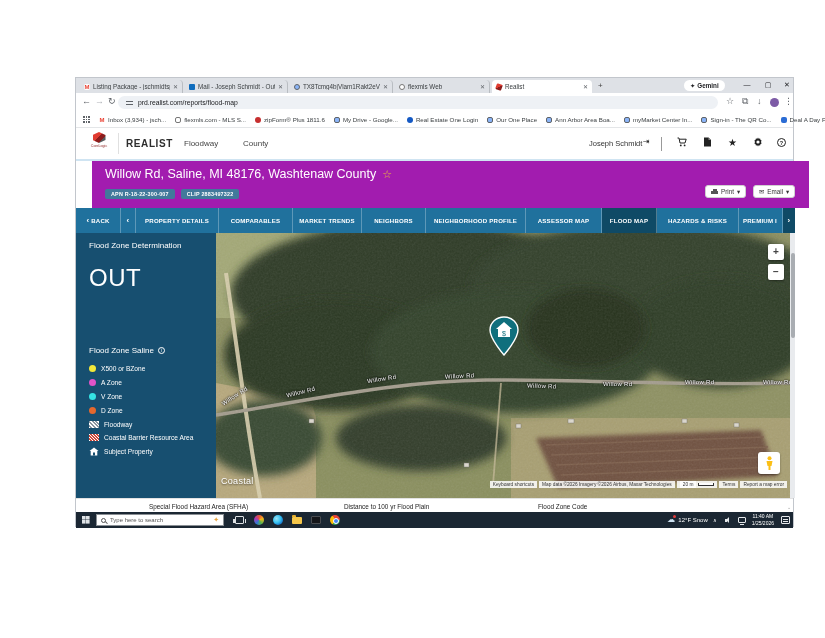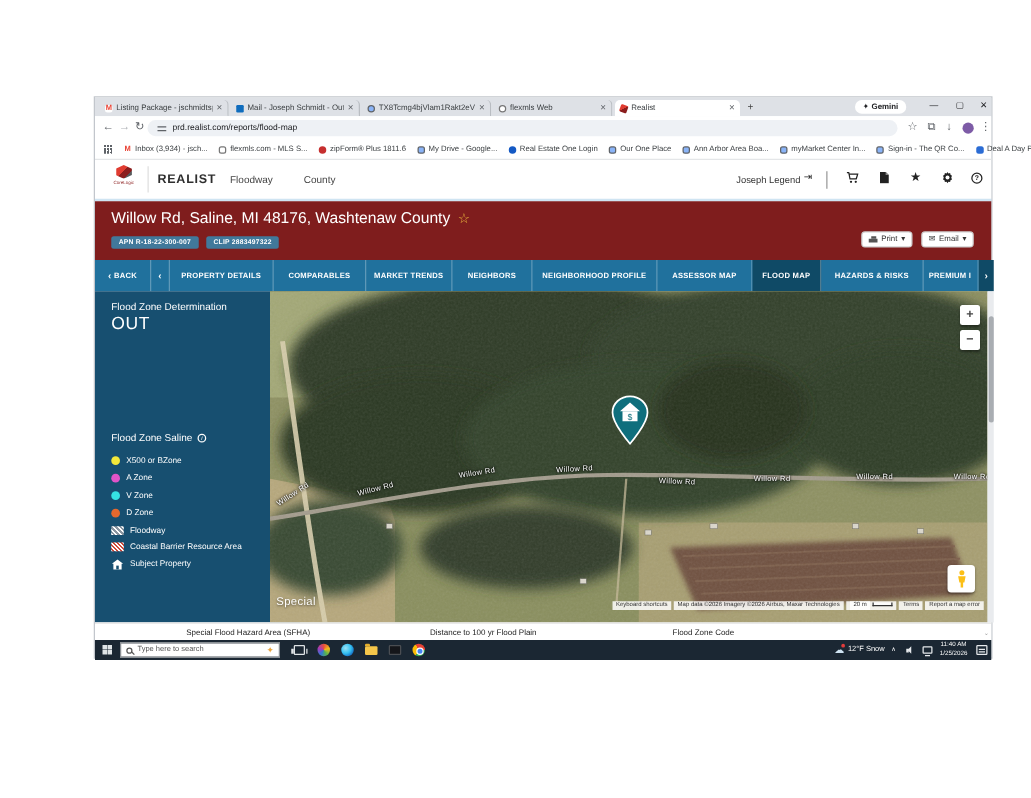--- a/index.html
+++ b/index.html
@@ -50,40 +50,40 @@
   .cl-txt{font-size:3.6px;color:#8b1d1d;margin-top:1px;}
   .vdiv{top:5px;width:1px;height:21px;background:#e0e0e0;}
   .brand{font-size:10px;font-weight:bold;color:#2e2e2e;letter-spacing:.6px;top:10px;}
   .hnav{font-size:8px;color:#444;top:11px;}
   .username{font-size:7.5px;color:#333;top:11px;}
   .hicon{top:9px;font-size:9px;color:#222;}
   .helpcirc{top:10px;width:9px;height:9px;border:1px solid #222;border-radius:50%;font-size:5.5px;font-weight:bold;color:#222;text-align:center;line-height:8px;}
   .headerline{left:0;top:81px;width:100%;height:2px;background:#cfe4f2;}
 
   
-  .bluehead{left:0;top:83px;width:100%;height:47px;background:#7f1d1d;}
+  .bluehead{left:16px;top:83px;width:100%;height:47px;background:#a21caf;}
   .ptitle{left:13px;top:6px;font-size:12.5px;color:#fff;}
   .ptitle .starg{color:#e9b63d;font-size:11px;margin-left:6px;}
   .badges{left:13px;top:28px;display:flex;gap:6px;}
   .badge{background:#41799b;color:#fff;font-size:5.4px;font-weight:bold;padding:2px 6px;border-radius:2px;letter-spacing:.2px;}
   .hbtn{top:24px;height:13px;background:#fff;border:1px solid #d0d0d0;border-radius:3px;display:flex;align-items:center;gap:3px;padding:0 5px;font-size:6.3px;color:#333;}
   .printic{width:7px;height:6px;position:relative;}
   .printic:before{content:"";position:absolute;left:1.5px;top:0;width:4px;height:2px;background:#555;}
   .printic:after{content:"";position:absolute;left:0;top:2px;width:7px;height:3px;background:#555;}
 
   
   .reportnav{left:0;top:130px;width:100%;height:25px;background:#20719d;}
   .rtab{top:0;height:25px;display:flex;align-items:center;justify-content:center;font-size:6.1px;font-weight:bold;color:#fff;letter-spacing:.2px;border-right:1px solid rgba(255,255,255,.28);overflow:hidden;white-space:nowrap;}
   .rtab-active{background:#0f4a66;}
   .rchev{font-size:8px;font-weight:bold;}
 
   
   .panel{left:0;top:155px;width:164px;height:265px;background:#174f70;color:#fff;}
   .det-label{left:13px;top:8px;font-size:8px;}
-  .det-value{left:13px;top:17px;font-size:14px;letter-spacing:.5px;}
+  .det-value{left:13px;top:31px;font-size:24px;letter-spacing:.5px;}
   .leg-title{left:13px;top:113px;font-size:8px;display:flex;align-items:center;gap:4px;}
   .infoc{width:7px;height:7px;border:1px solid #fff;border-radius:50%;font-size:4.5px;text-align:center;line-height:6.5px;font-style:italic;}
   .leg-item{left:13px;height:10px;display:flex;align-items:center;gap:5px;font-size:6.6px;}
   .dot{width:7px;height:7px;border-radius:50%;flex:none;}
   .hatchg{width:10px;height:7px;flex:none;background:repeating-linear-gradient(45deg,#fff 0 1.2px,#8a95a0 1.2px 2.6px);}
   .hatchr{width:10px;height:7px;flex:none;background:repeating-linear-gradient(45deg,#fff 0 1px,#cf4a3a 1px 2.2px),repeating-linear-gradient(-45deg,transparent 0 1px,rgba(207,74,58,.75) 1px 2.2px);}
 
   
   .map{left:140px;top:155px;width:574px;height:265px;overflow:hidden;background:#8e9162;}
   .roadlabel{position:absolute;font-size:6px;color:#fff;text-shadow:0 0 2px #000,0 0 2px #000;white-space:nowrap;letter-spacing:.3px;}
@@ -245,21 +245,21 @@
 
   <div class="abs appheader">
     <div class="abs cl-logo">
       <div class="cl-mark"></div>
       <div class="cl-txt">CoreLogic</div>
     </div>
     <div class="abs vdiv" style="left:42px;"></div>
     <div class="abs brand" style="left:50px;">REALIST</div>
     <div class="abs hnav" style="left:108px;">Floodway</div>
     <div class="abs hnav" style="left:167px;">County</div>
-    <div class="abs username" style="left:513px;">Joseph Legend</div>
+    <div class="abs username" style="left:513px;">Joseph Schmidt</div>
     <span class="abs hicon" style="left:567px;font-size:8px;">⇥</span>
     <div class="abs vdiv" style="left:585px;background:#999;height:14px;top:9px;"></div>
     <span class="abs hicon" style="left:601px;">
       <svg width="10" height="10" viewBox="0 0 10 10">
             <path d="M0.5 1 h1.5 l1 5 h5 l1.2-3.8 H2.6" fill="none" stroke="#222" stroke-width="1"></path>
             <circle cx="3.8" cy="8.4" r="0.9" fill="#222"></circle>
             <circle cx="7.6" cy="8.4" r="0.9" fill="#222"></circle>
           </svg>
     </span>
     <span class="abs hicon" style="left:627px;">
@@ -421,21 +421,21 @@
     <div class="abs zoombtn" style="top:11px;">+</div>
     <div class="abs zoombtn" style="top:31px;">−</div>
 
     <div class="abs pegbox">
       <svg width="9" height="15" viewBox="0 0 9 15">
         <circle cx="4.5" cy="2.2" r="2" fill="#fbbf16"></circle>
         <path d="M1.5 5 h6 l-1 5 h-1 v4 h-2 v-4 h-1 Z" fill="#fbbf16"></path>
       </svg>
     </div>
 
-    <div class="abs glogo">Special</div>
+    <div class="abs glogo">Coastal</div>
 
     <div class="attrib">
       <span>Keyboard shortcuts</span>
       <span>Map data ©2026  Imagery ©2026 Airbus, Maxar Technologies</span>
       <span><span>20 m</span><span class="scaleline"></span></span>
       <span>Terms</span>
       <span>Report a map error</span>
     </div>
   </div>
 

